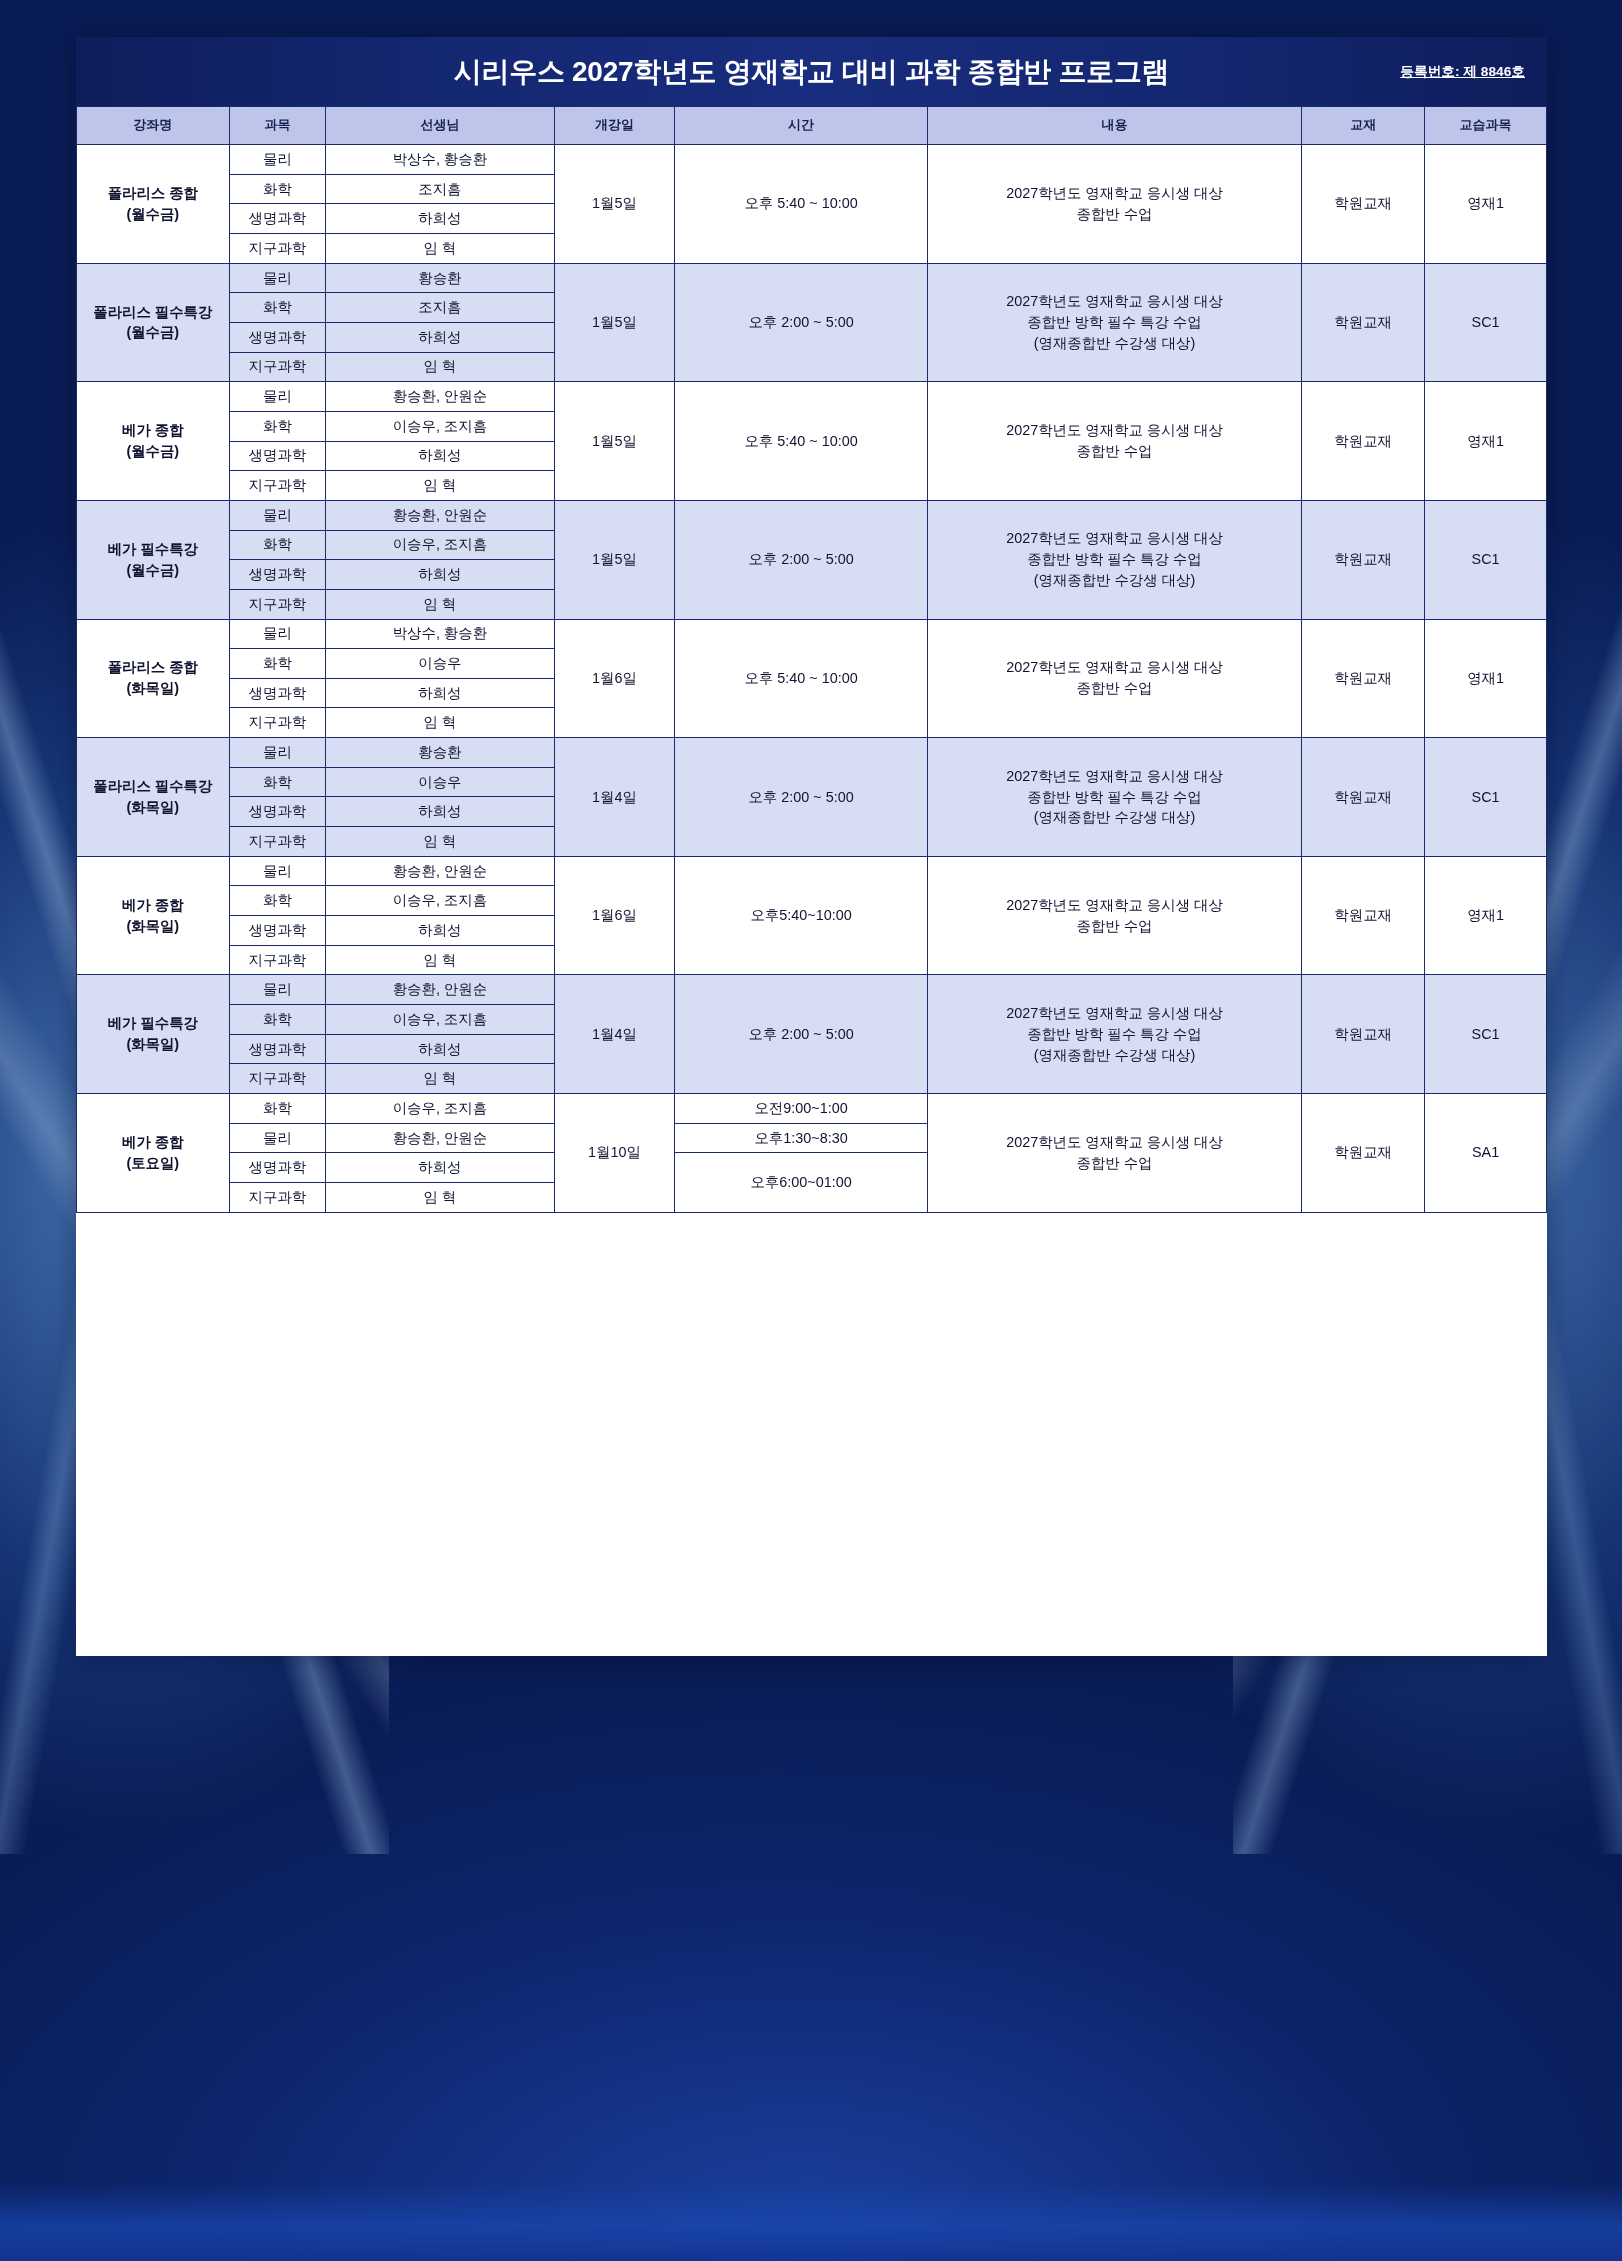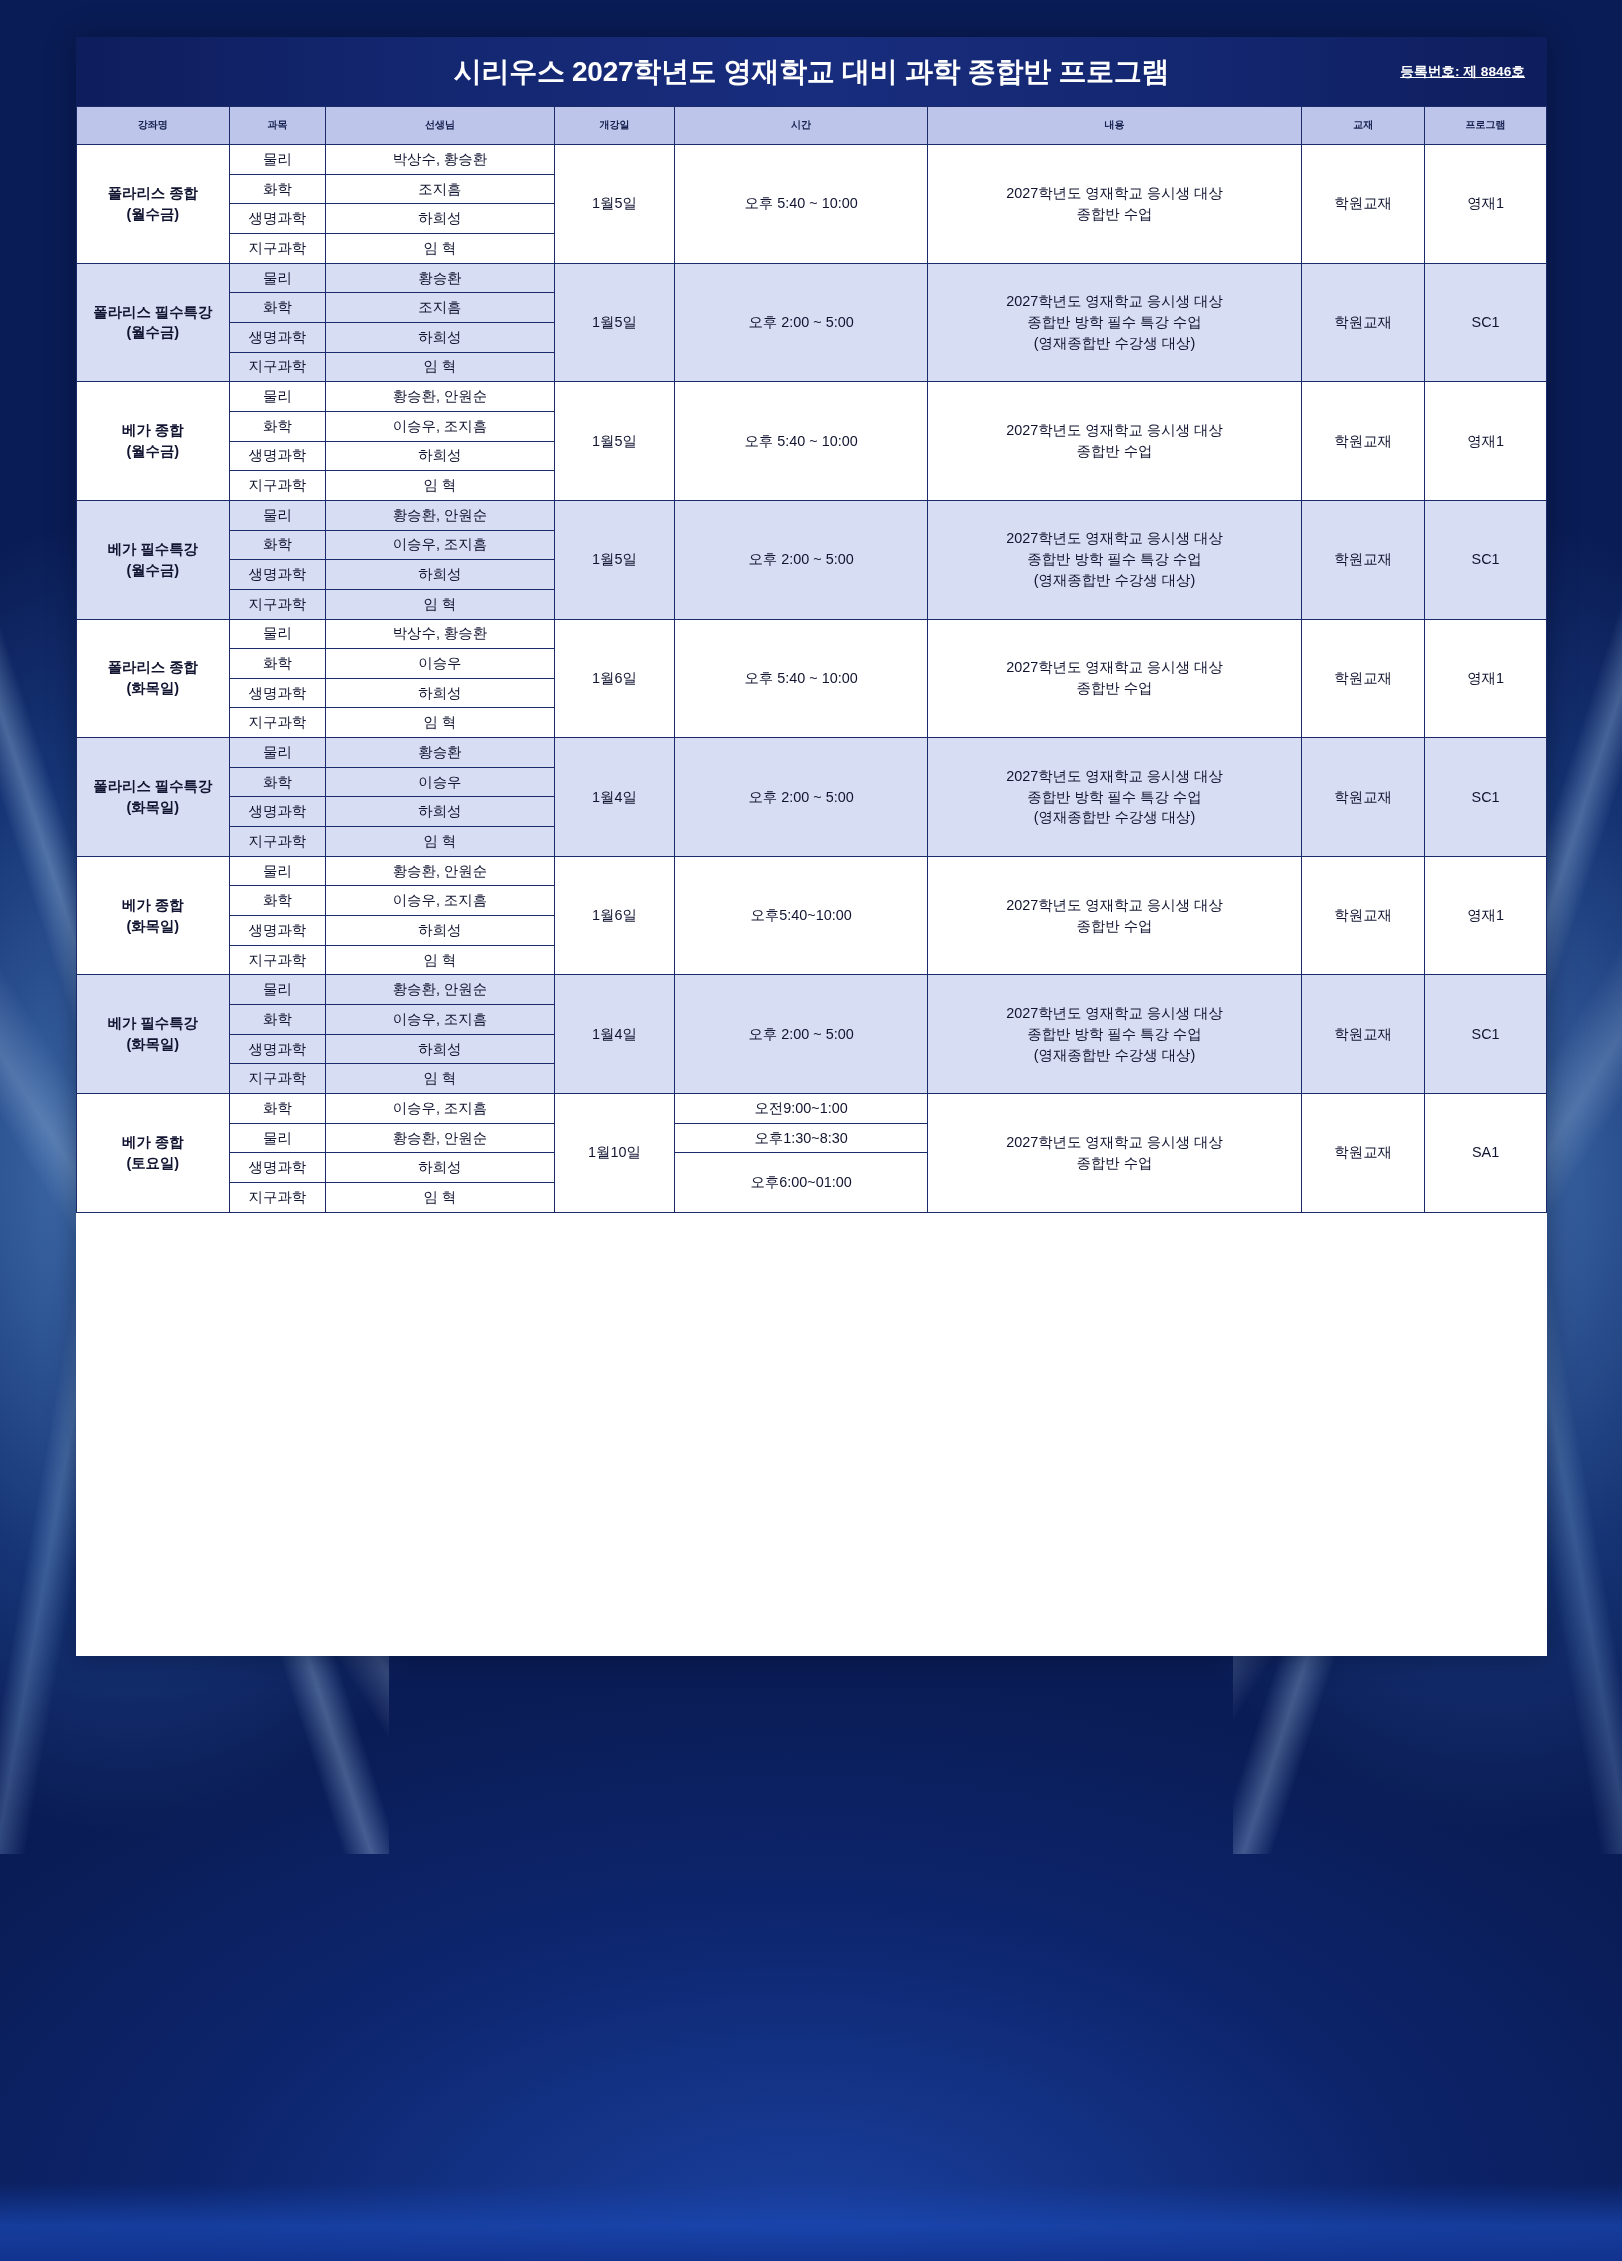--- a/index.html
+++ b/index.html
@@ -115,21 +115,21 @@
     text-align: center;
     vertical-align: middle;
     font-size: 14.4px;
     color: #111430;
     padding: 3.9px 2.6px;
     line-height: 1.45;
   }
   table.schedule thead th {
     height: 38px;
     background: #bdc6ea;
-    font-size: 10px;
+    font-size: 13px;
     font-weight: bold;
     color: #15204f;
   }
   tr.band td {
     background: #d7ddf2;
   }
   td.course-name {
     font-size: 17px;
     font-weight: bold;
     line-height: 1.5;
@@ -175,21 +175,21 @@
     </colgroup>
     <thead>
       <tr>
         <th>강좌명</th>
         <th>과목</th>
         <th>선생님</th>
         <th>개강일</th>
         <th>시간</th>
         <th>내용</th>
         <th>교재</th>
-        <th>프로그램</th>
+        <th>교습과목</th>
       </tr>
     </thead>
     <tbody id="tbody">
         <tr>
           <td class="course-name" rowspan="4">
             <div>폴라리스 종합</div>
             <div>(월수금)</div>
           </td>
           <td class="subject">물리</td>
           <td class="teacher">박상수, 황승환</td>

